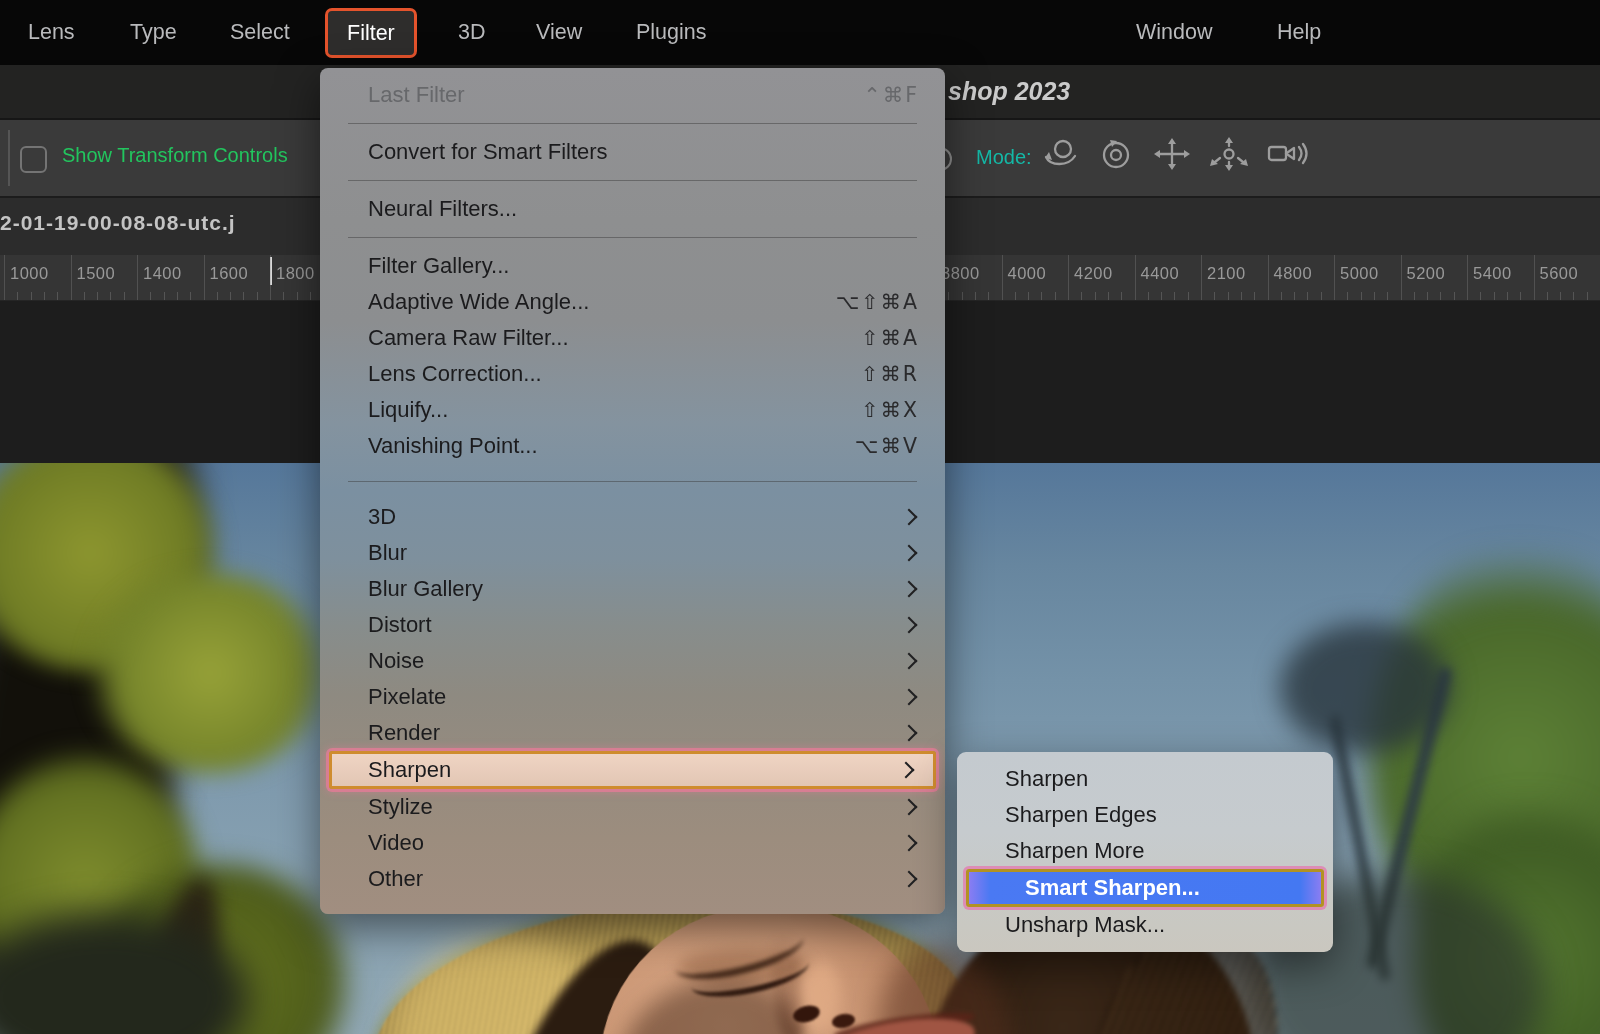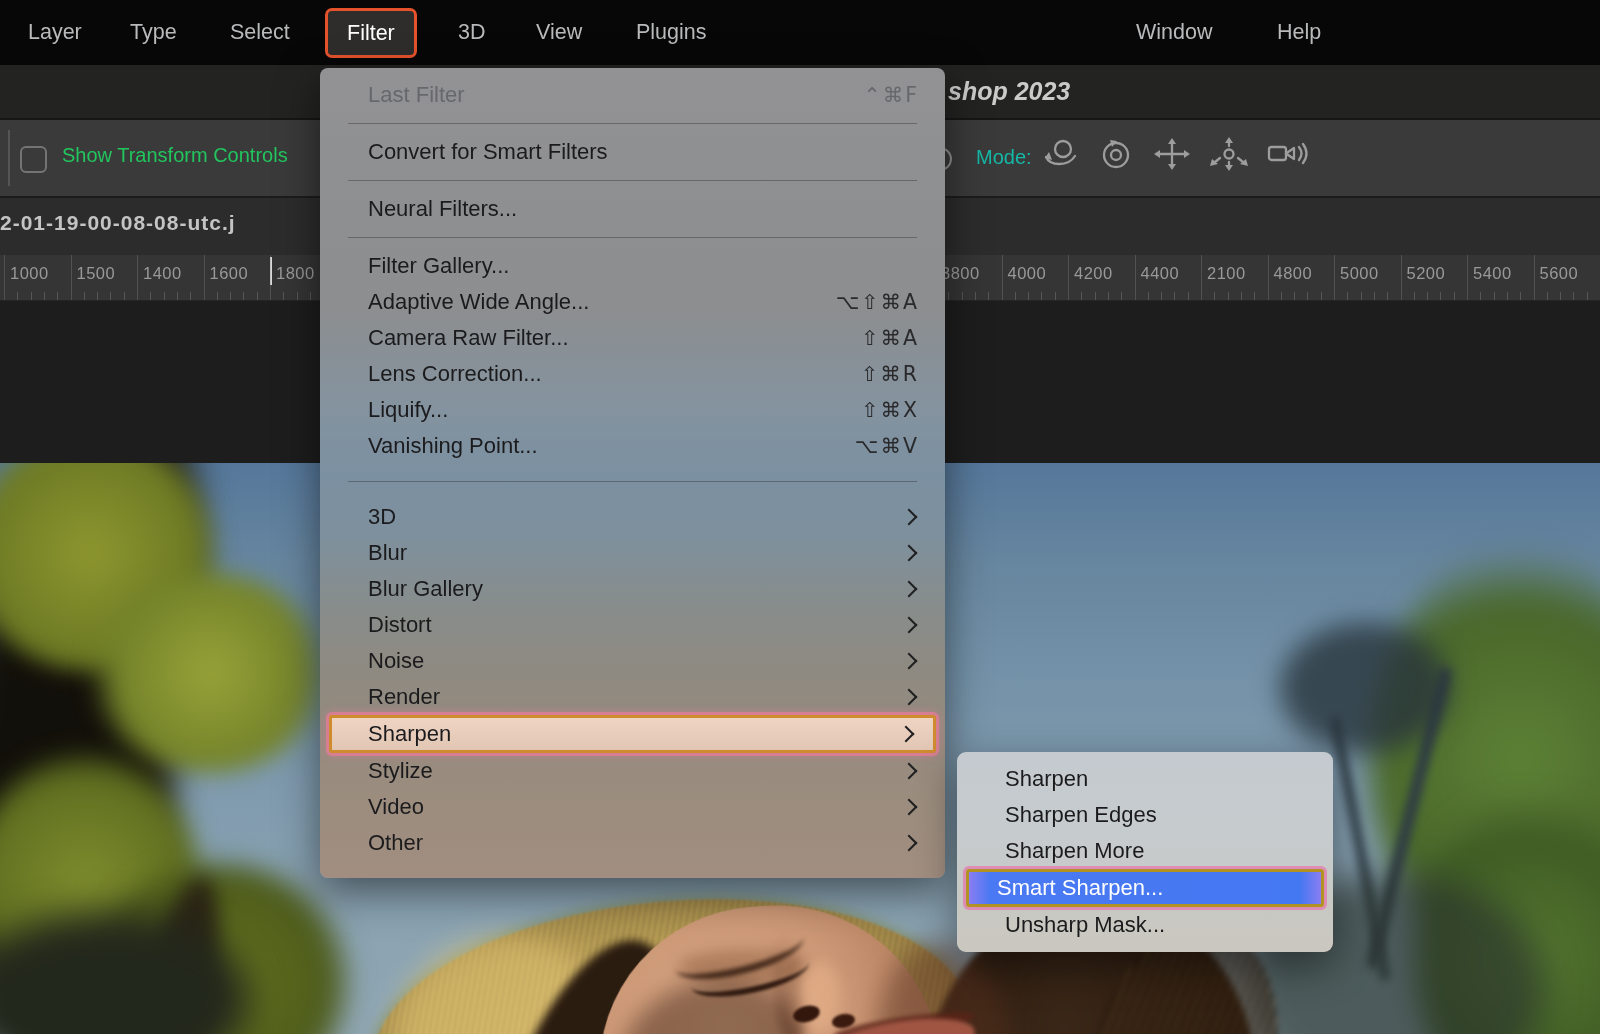--- a/index.html
+++ b/index.html
@@ -67,21 +67,21 @@
   .mi.annotated-orange{margin:0 9px;height:32px;border:3px solid #cf8c2e;border-radius:3px;
       padding:0 17px 0 36px;background:linear-gradient(180deg,#efd4c3,#e2c6b4);
       box-shadow:0 0 0 3px rgba(226,124,150,.8),0 0 9px 3px rgba(226,124,150,.45);}
 
   #sharpen-submenu{position:absolute;left:957px;top:752px;width:376px;border-radius:9px;
     padding:9px 0;z-index:60;box-shadow:0 14px 40px rgba(0,0,0,.45);
     background:linear-gradient(180deg,#c4cacf 0%,#c6cbce 40%,#c8c9c4 75%,#cac7bf 100%);}
   .smi{height:36px;display:flex;align-items:center;padding:0 20px 0 48px;
        font-size:22px;color:#1b1b1d;white-space:nowrap;}
   .smi.annotated-blue{margin:0 9px;height:32px;border:3px solid #b29223;border-radius:3px;
-       padding:0 17px 0 28px;color:#ffffff;font-weight:400;
+       padding:0 17px 0 56px;color:#ffffff;font-weight:700;
        background:linear-gradient(90deg,#8a7df2 0%,#4a79f3 6%,#4478f2 94%,#8a7df2 100%);
        box-shadow:0 0 0 3px rgba(228,120,175,.75);}
 </style>
 </head>
 <body>
 
 <div id="titlebar">
   <span class="title">shop 2023</span>
 </div>
 
@@ -315,21 +315,21 @@
   <div class="blob" style="left:798px;top:498px;width:42px;height:72px;background:rgba(235,180,140,.55);filter:blur(7px);"></div>
   <div class="blob" style="left:793px;top:543px;width:27px;height:16px;background:#33160c;transform:rotate(-14deg);filter:blur(1px);"></div>
   <div class="blob" style="left:832px;top:551px;width:23px;height:14px;background:#3a190e;transform:rotate(-10deg);filter:blur(1px);"></div>
   <div class="blob" style="left:878px;top:478px;width:135px;height:225px;background:rgba(90,50,32,.5);transform:rotate(-6deg);filter:blur(13px);"></div>
   <div class="blob" style="left:833px;top:554px;width:142px;height:18px;background:rgba(90,35,24,.8);transform:rotate(-8deg);filter:blur(2px);"></div>
   <div class="blob" style="left:833px;top:558px;width:142px;height:38px;background:#a05543;border-radius:50% 50% 40% 40%;transform:rotate(-8deg);filter:blur(2px);"></div>
 
 </div>
 
 <div id="menubar">
-    <div class="mb-item" style="left: 28px;">Layer</div>
+    <div class="mb-item" style="left: 28px;">Lens</div>
     <div class="mb-item" style="left: 130px;">Type</div>
     <div class="mb-item" style="left: 230px;">Select</div>
     <div class="mb-item boxed" style="left: 325px;">Filter</div>
     <div class="mb-item" style="left: 458px;">3D</div>
     <div class="mb-item" style="left: 536px;">View</div>
     <div class="mb-item" style="left: 636px;">Plugins</div>
     <div class="mb-item" style="left: 1136px;">Window</div>
     <div class="mb-item" style="left: 1277px;">Help</div>
   </div>
 
@@ -385,20 +385,24 @@
     </div>
     <div class="mi">
       <span class="lbl">Distort</span>
       <span class="chev"></span>
     </div>
     <div class="mi">
       <span class="lbl">Noise</span>
       <span class="chev"></span>
     </div>
     <div class="mi">
+      <span class="lbl">Pixelate</span>
+      <span class="chev"></span>
+    </div>
+    <div class="mi">
       <span class="lbl">Render</span>
       <span class="chev"></span>
     </div>
     <div class="mi annotated-orange">
       <span class="lbl">Sharpen</span>
       <span class="chev"></span>
     </div>
     <div class="mi">
       <span class="lbl">Stylize</span>
       <span class="chev"></span>

